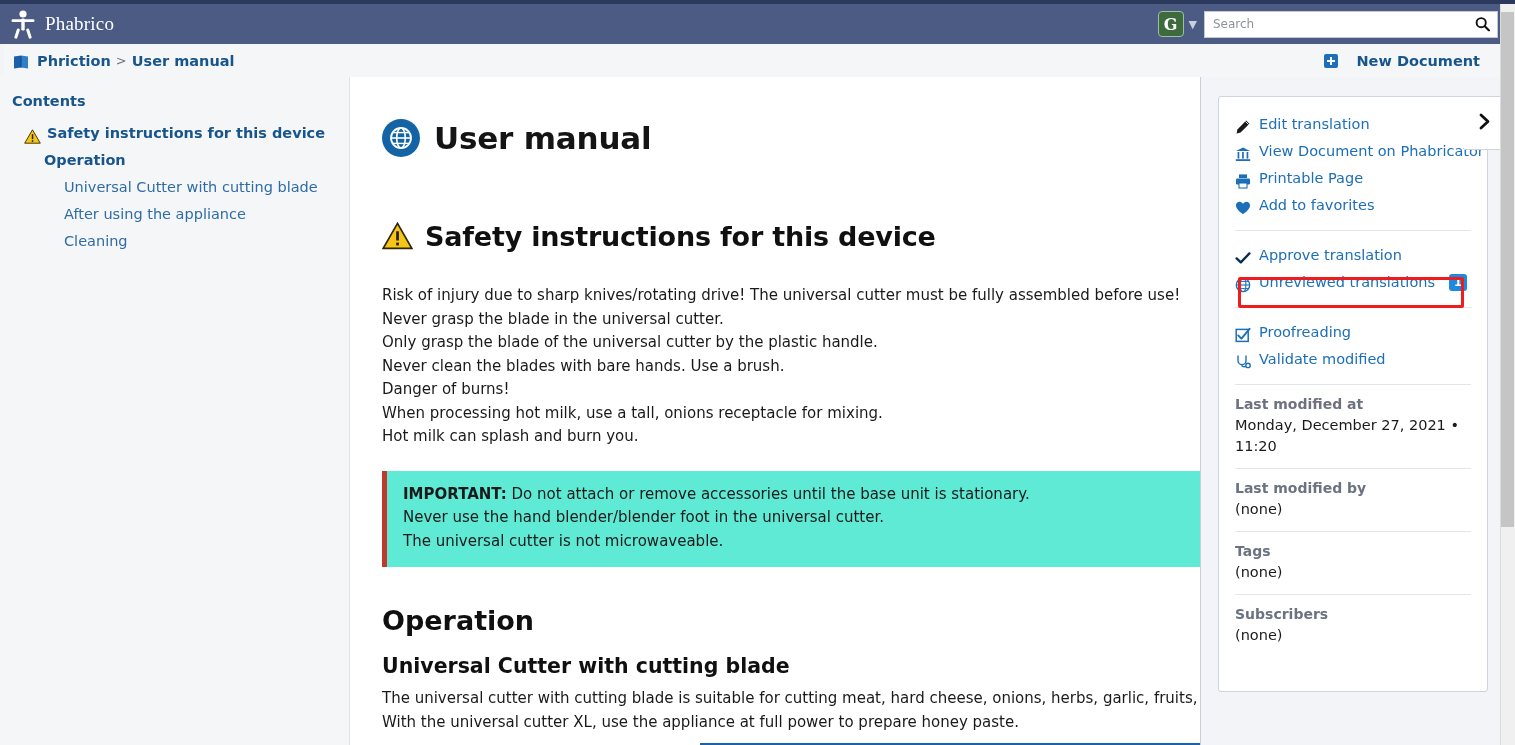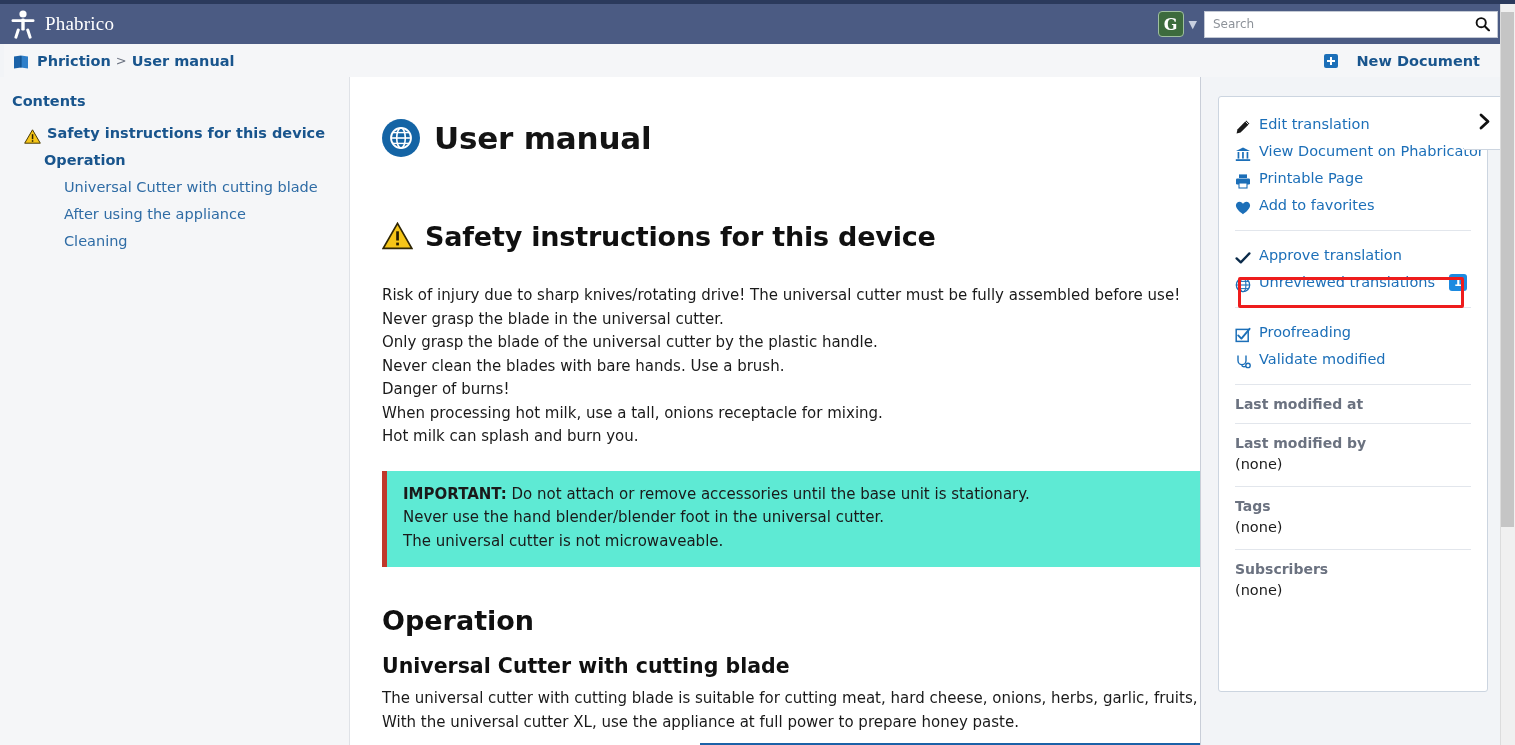--- a/index.html
+++ b/index.html
@@ -432,20 +432,21 @@
           </svg>
         </span>
         <span>Validate modified</span>
       </div>
     </div>
 
     <div class="ap-sep"></div>
 
     <div class="meta-block">
       <div class="meta-label">Last modified at</div>
+      <div class="meta-value">Monday, December 27, 2021 • 11:20</div>
     </div>
 
     <div class="ap-sep"></div>
 
     <div class="meta-block">
       <div class="meta-label">Last modified by</div>
       <div class="meta-value">(none)</div>
     </div>
 
     <div class="ap-sep"></div>

